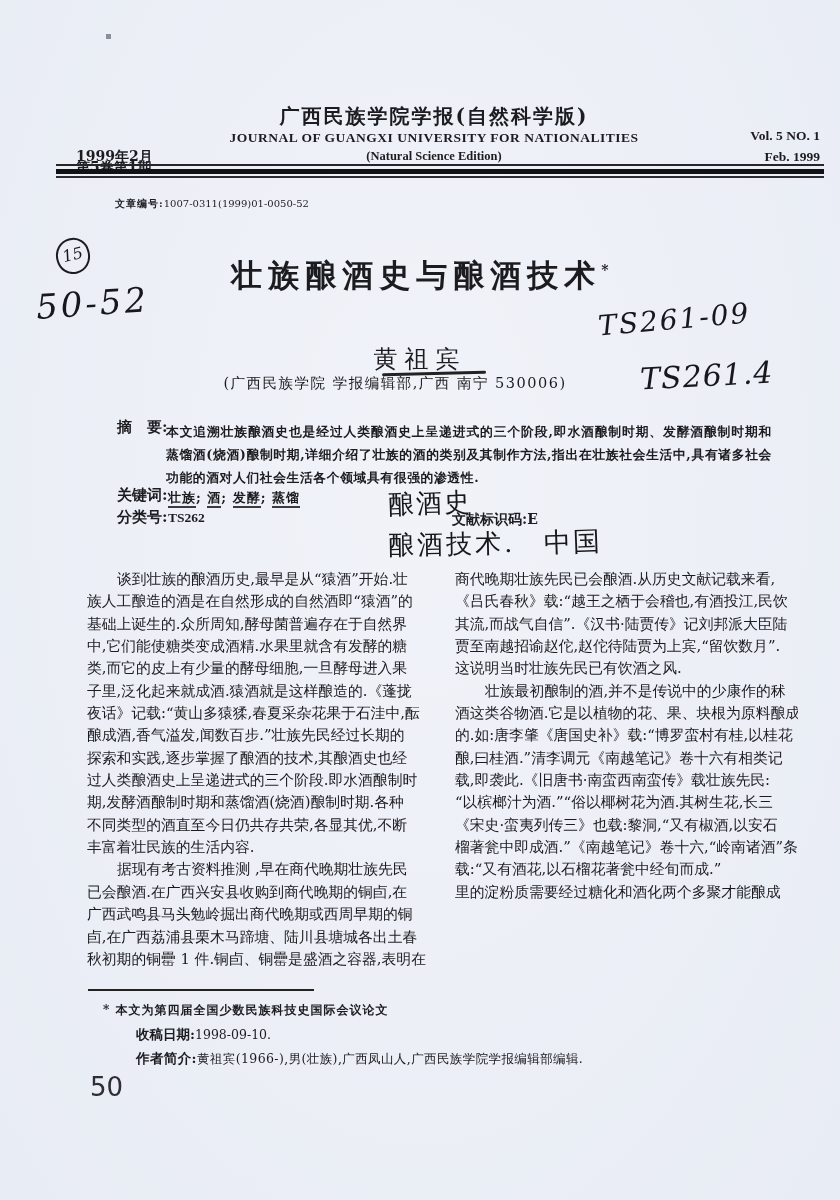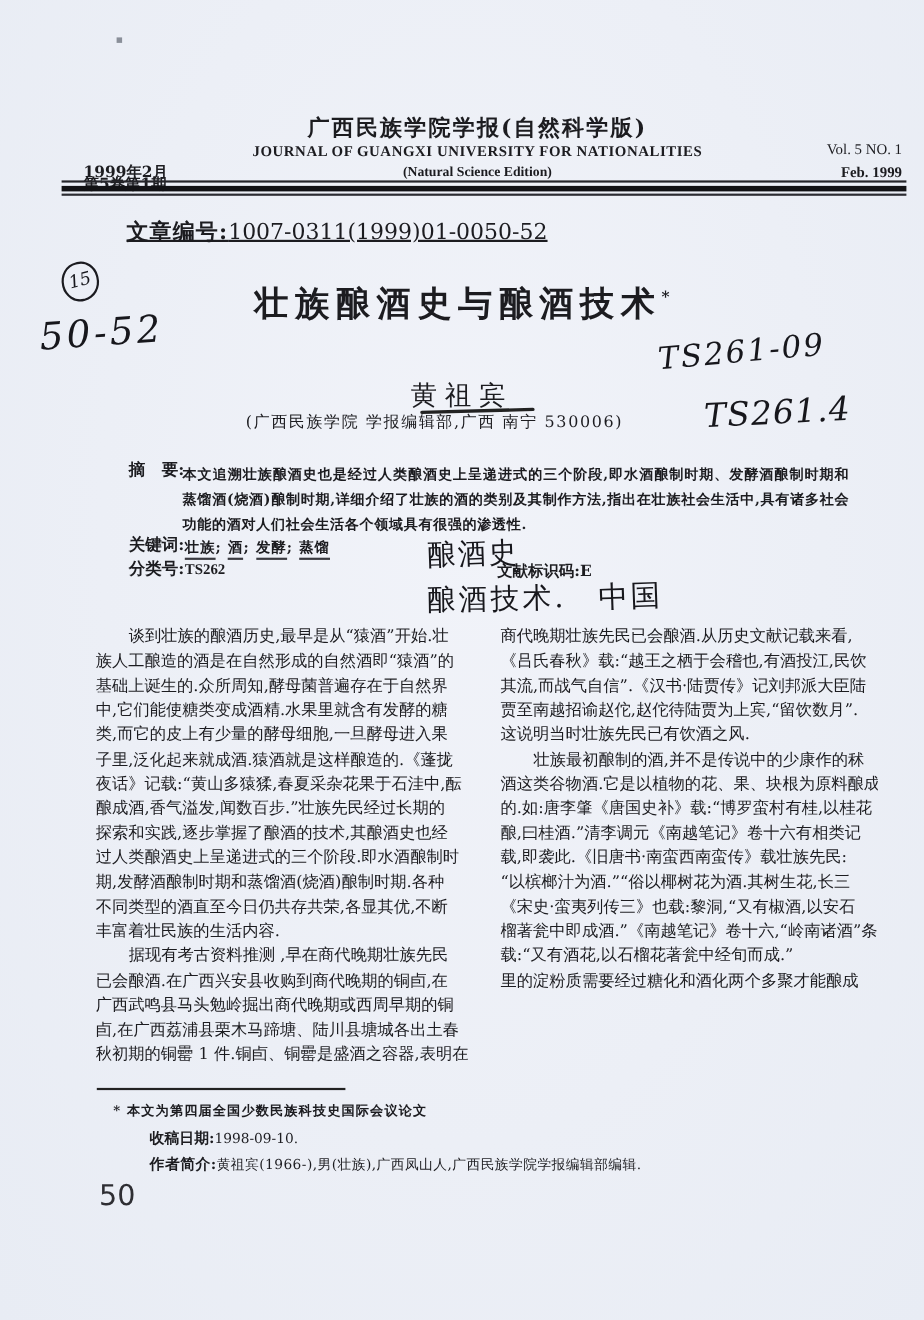--- a/index.html
+++ b/index.html
@@ -7,27 +7,27 @@
   .page{position:relative;width:840px;height:1200px;margin:0 auto;overflow:hidden;
         background:radial-gradient(ellipse at 50% 40%, #f1f3f9 0%, #ecefF6 55%, #e8ecf4 100%);
         color:#1c1c20;}
   .abs{position:absolute;}
   
   .jcn{top:103px;left:0;width:100%;text-align:center;font-size:20px;font-weight:bold;letter-spacing:2px;transform:translateX(14px);}
   .jen{top:130px;left:0;width:100%;text-align:center;font-size:13.5px;font-weight:bold;letter-spacing:.5px;transform:translateX(14px);font-family:"Liberation Serif",serif;}
   .jed{top:149px;left:0;width:100%;text-align:center;font-size:12.5px;font-weight:bold;transform:translateX(14px);font-family:"Liberation Serif",serif;}
   .vol-cn{top:128px;left:76px;font-size:14px;font-weight:bold;margin-top:31px;}
   .date-cn{top:148px;left:76px;font-size:14px;font-weight:bold;}
-  .vol-en{top:128px;left:690px;width:130px;text-align:right;font-size:13.5px;font-weight:normal;font-family:"Liberation Serif",serif;}
+  .vol-en{top:128px;left:690px;width:130px;text-align:right;font-size:13.5px;font-weight:bold;font-family:"Liberation Serif",serif;}
   .date-en{top:149px;left:690px;width:130px;text-align:right;font-size:13.5px;font-weight:bold;font-family:"Liberation Serif",serif;}
   .rule-thin{top:164px;left:56px;width:768px;height:2px;background:#25252a;}
   .rule-thick{top:169px;left:56px;width:768px;height:5px;background:#121215;}
   .rule-mid{top:176px;left:56px;width:768px;height:2px;background:#2c2c32;}
   
-  .artno{top:197px;left:115px;font-size:20px;text-decoration:underline;}
+  .artno{top:197px;left:115px;font-size:10px;}
   .artno b{letter-spacing:1px;}
   .title{top:255px;left:0;width:100%;text-align:center;font-size:31px;font-weight:bold;letter-spacing:6px;}
   .title sup{font-size:14px;letter-spacing:0;}
   .author{top:343px;left:0;width:100%;text-align:center;font-size:24px;letter-spacing:7px;}
   .author-underline{top:372px;left:382px;width:104px;height:2.5px;background:#222;transform:rotate(-1.5deg);border-radius:2px;}
   .affil{top:374px;left:0;width:100%;text-align:center;font-size:14.5px;letter-spacing:1.5px;transform:translateX(-25px);}
   
   .abs-label{top:418px;left:117px;font-size:15px;font-weight:bold;}
   .abstract{top:420px;left:166px;width:606px;font-size:12.8px;font-weight:600;line-height:23px;letter-spacing:.6px;text-align:justify;}
   .kw-label{top:486px;left:117px;font-size:15px;font-weight:bold;}

